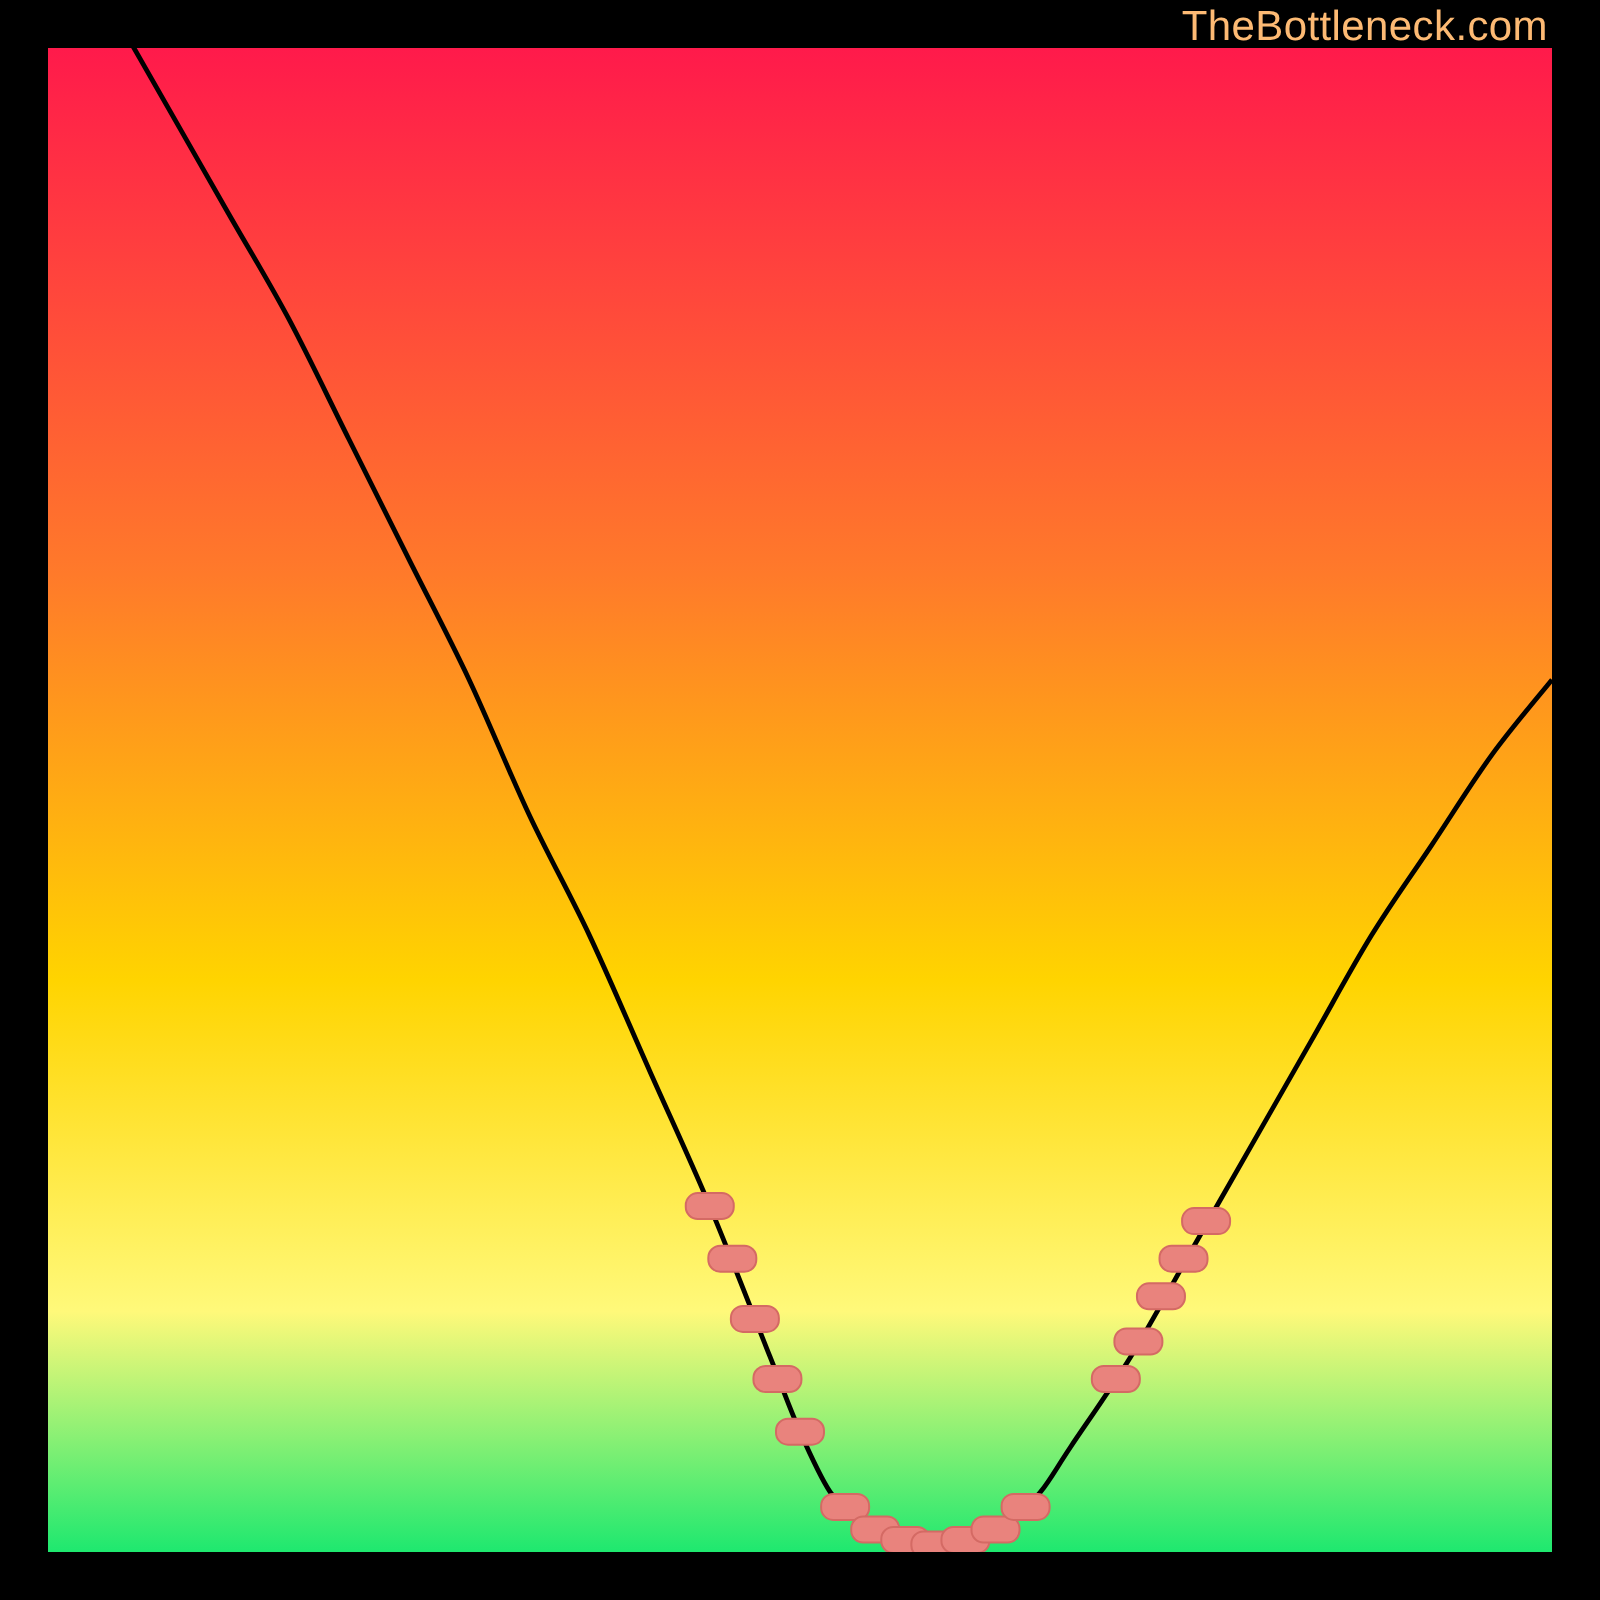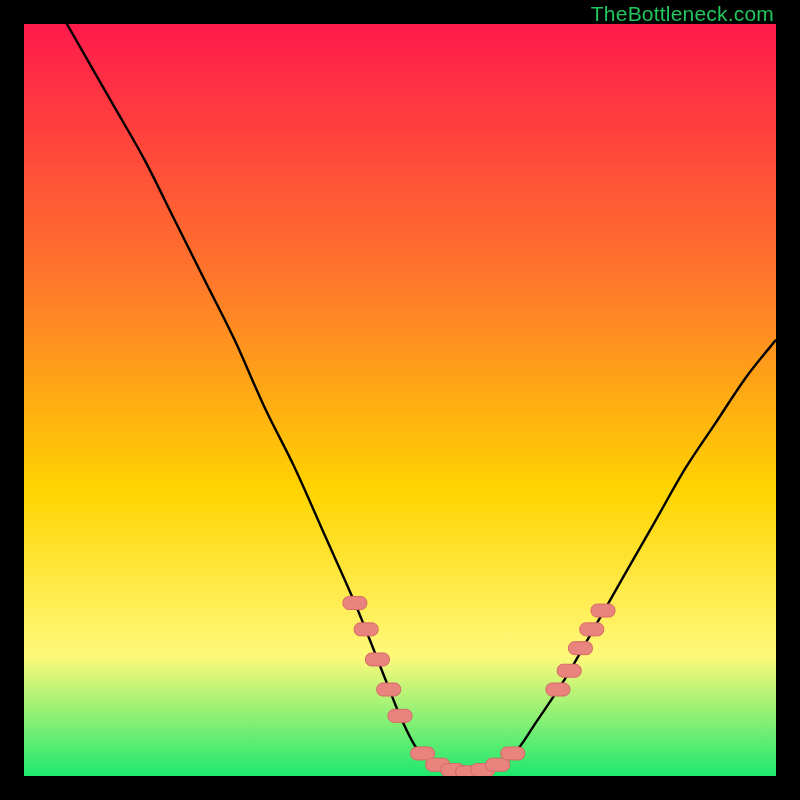--- a/index.html
+++ b/index.html
@@ -24,21 +24,21 @@
     position: absolute;
     left: 0;
     top: 0;
     width: 752px;
     height: 752px;
   }
   .watermark {
     position: absolute;
     top: 2px;
     right: 26px;
-    color: #22c55e;
+    color: #fdba74;
     font-size: 21px;
     font-weight: 500;
     letter-spacing: 0.2px;
   }
   svg {
     display: block;
   }
 </style>
 </head>
 <body>

